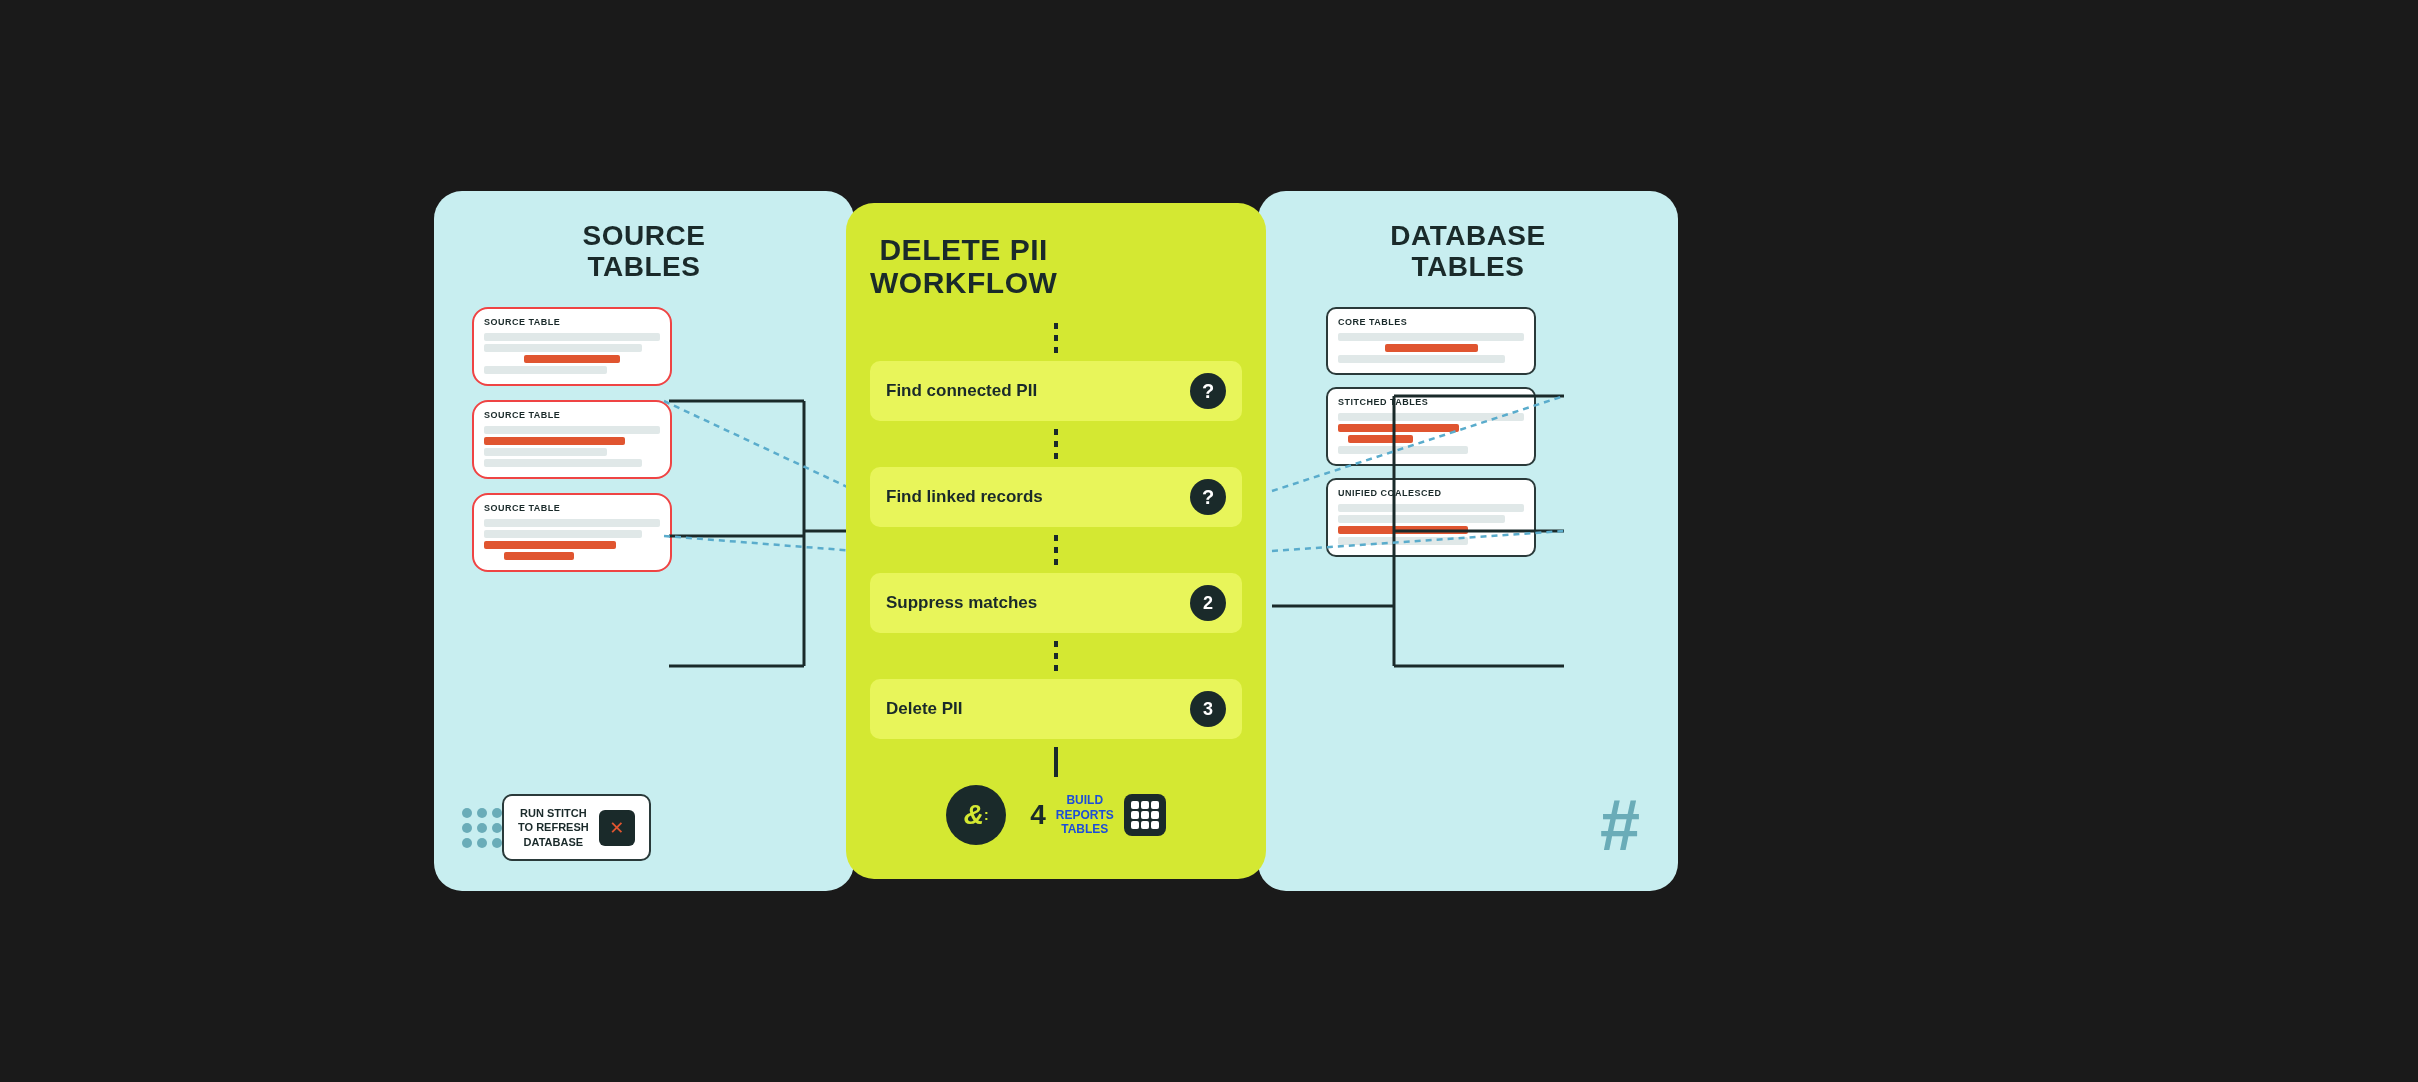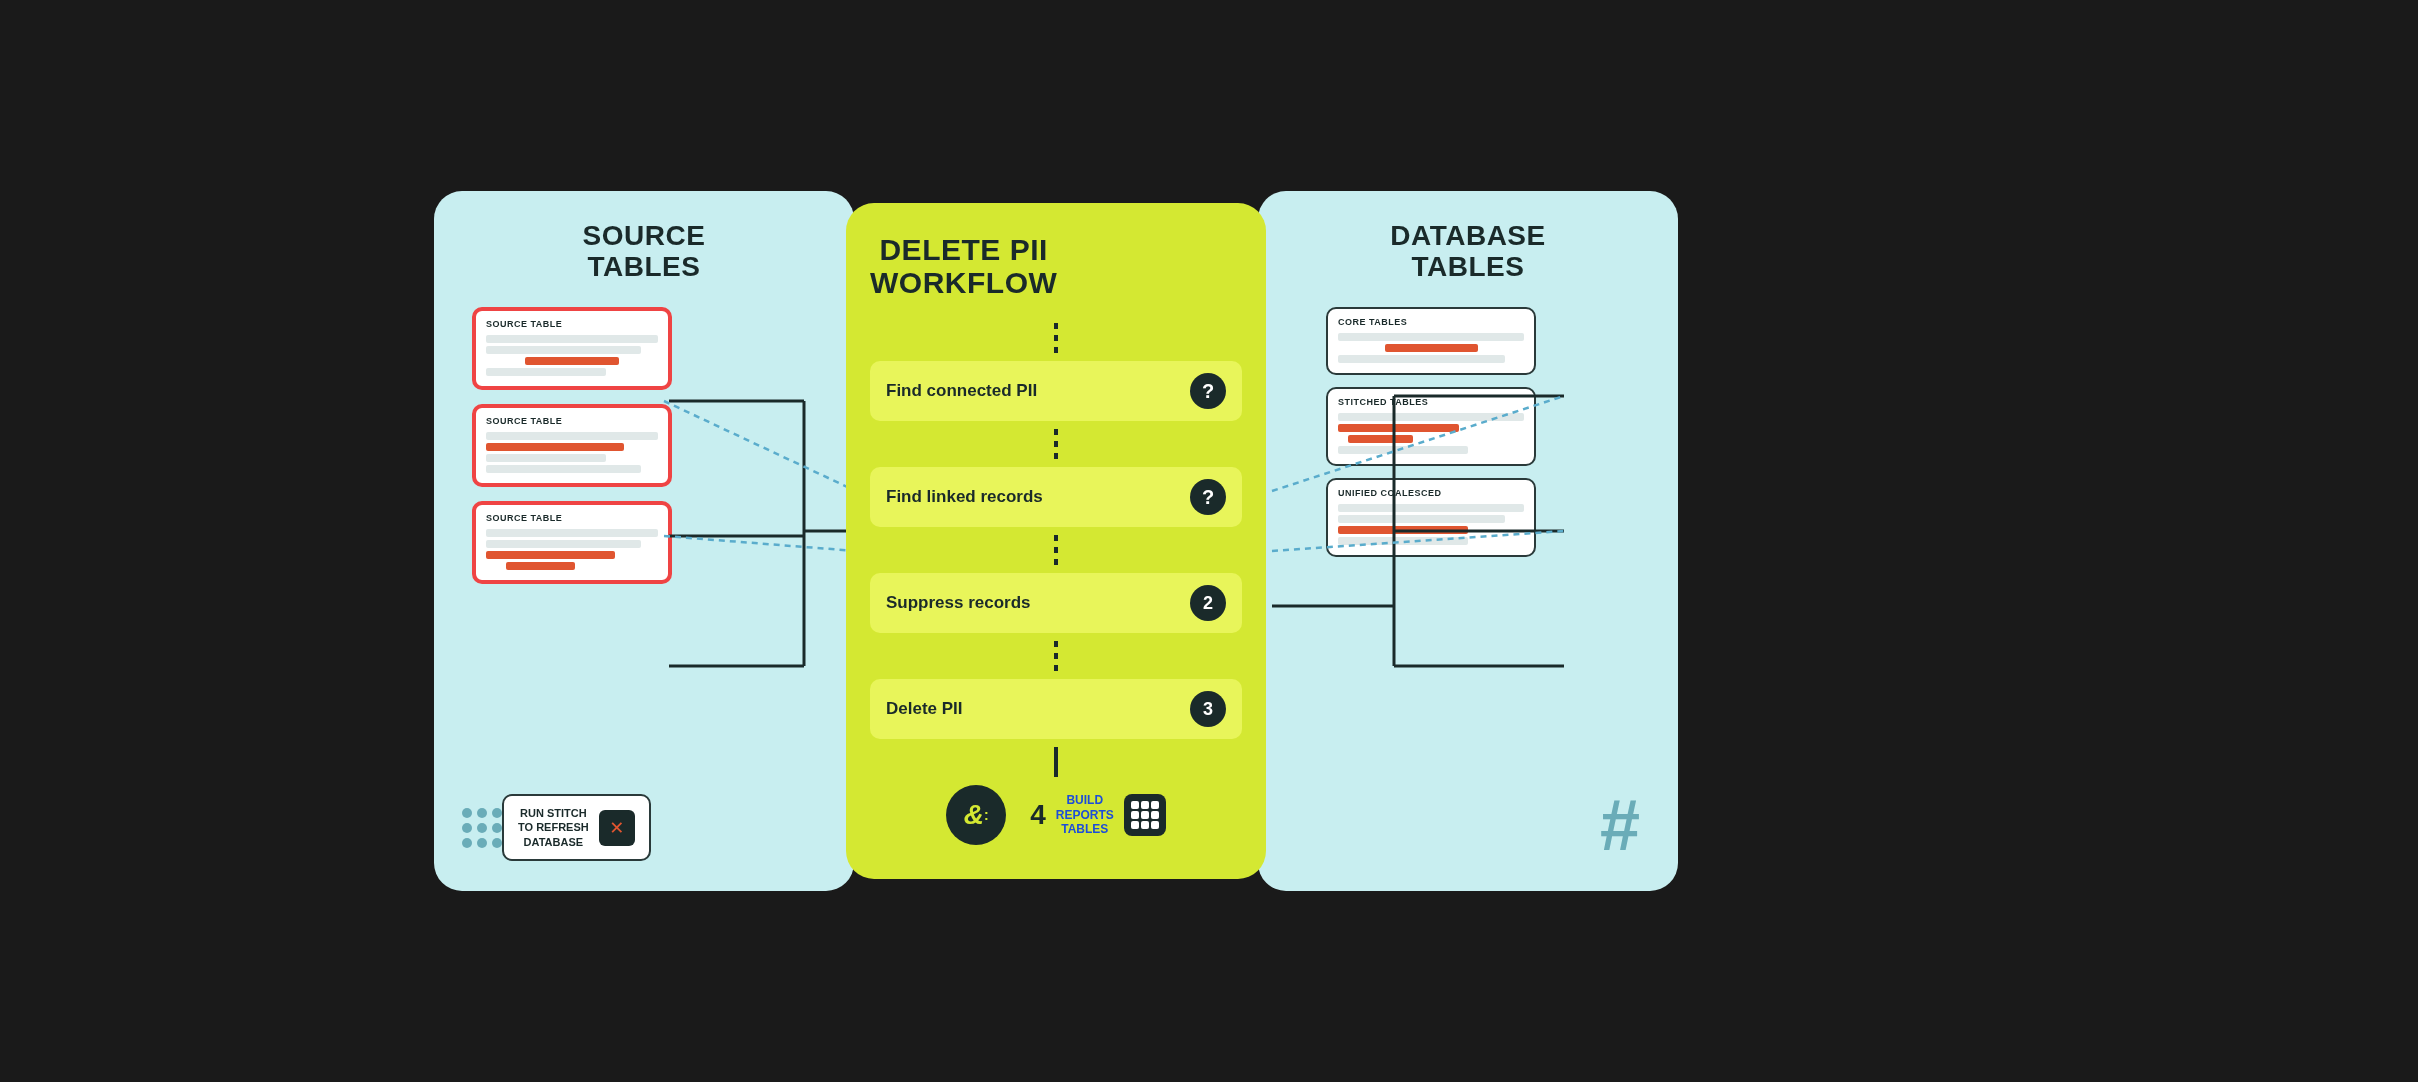--- a/index.html
+++ b/index.html
@@ -69,22 +69,22 @@
     
     .source-tables-area {
       display: flex;
       flex-direction: column;
       gap: 14px;
       flex: 1;
       padding-left: 10px;
     }
     .table-card {
       background: white;
-      border-radius: 10px;
-      border: 4px solid #ef4444;
+      border-radius: 16px;
+      border: 2px solid #ef4444;
       padding: 8px 10px 10px;
       width: 200px;
     }
     .table-card-title {
       font-size: 9px;
       font-weight: 900;
       text-transform: uppercase;
       color: #1a2a2a;
       margin-bottom: 6px;
       letter-spacing: 0.5px;
@@ -404,21 +404,21 @@
         </div>
         <div class="vertical-line dashed"></div>
 
         <div class="step-row">
           <span class="step-label">Find linked records</span>
           <div class="step-badge question">?</div>
         </div>
         <div class="vertical-line dashed"></div>
 
         <div class="step-row">
-          <span class="step-label">Suppress records</span>
+          <span class="step-label">Suppress matches</span>
           <div class="step-badge">2</div>
         </div>
         <div class="vertical-line dashed"></div>
 
         <div class="step-row">
           <span class="step-label">Delete PII</span>
           <div class="step-badge">3</div>
         </div>
         <div class="vertical-line"></div>
       </div>

